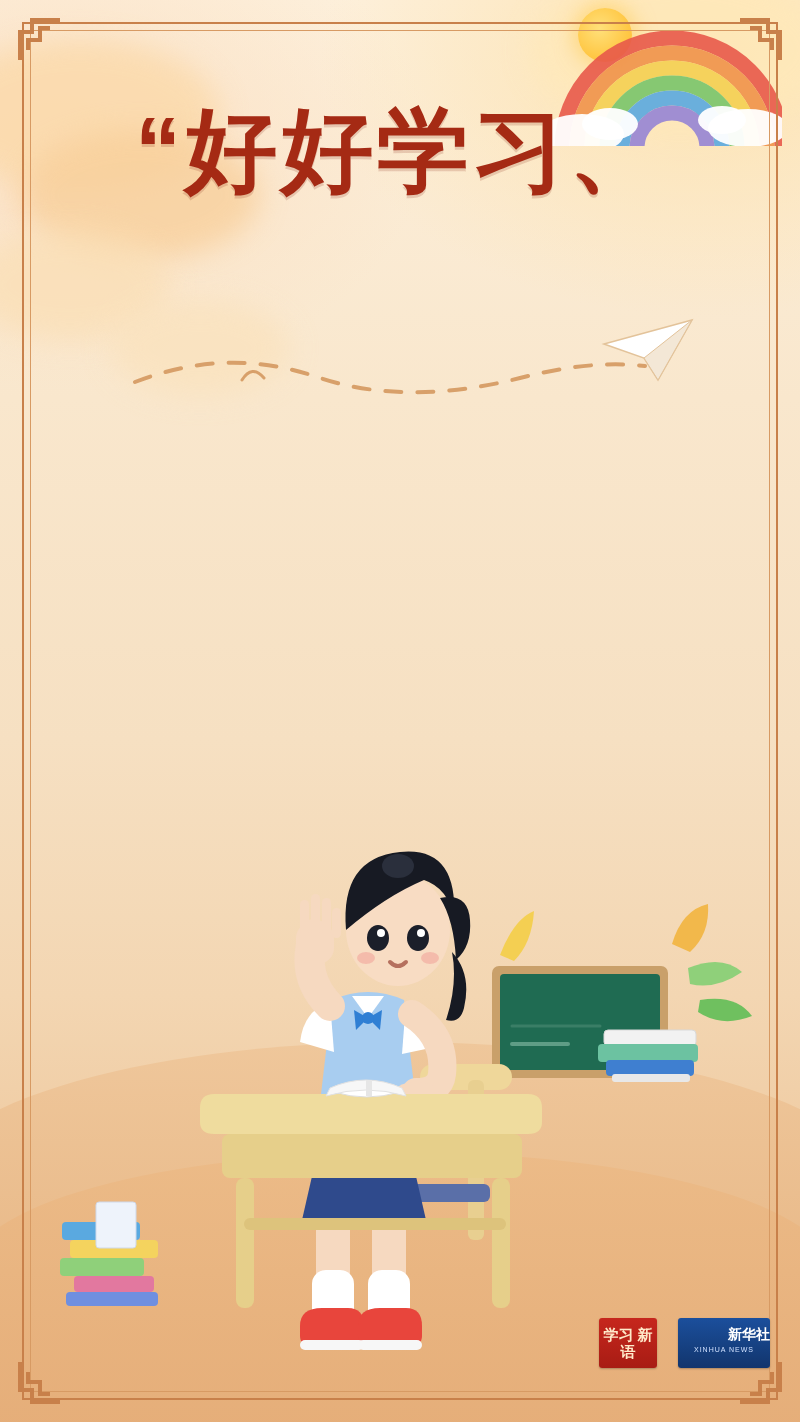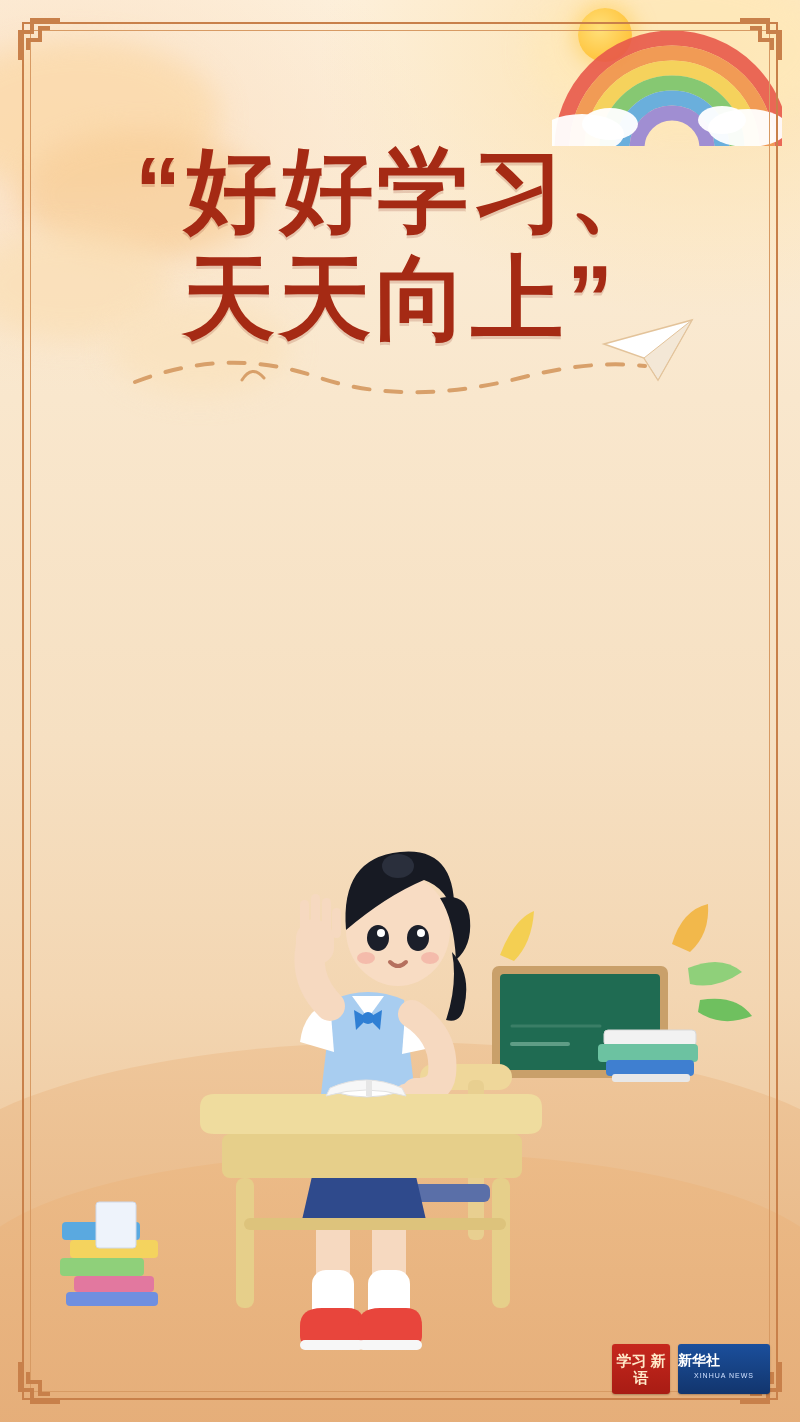--- a/index.html
+++ b/index.html
@@ -49,44 +49,44 @@
   .sun{position:absolute;right:168px;top:8px;width:54px;height:54px;border-radius:50%;background:radial-gradient(circle at 40% 38%,#ffe07a 0%,#ffc846 60%,#ffb733 100%);box-shadow:0 0 18px 6px rgba(255,205,90,.55);}
   .rainbow{position:absolute;right:18px;top:16px;width:230px;height:130px;overflow:hidden;}
 
   
   .headline{
     position:absolute;left:0;right:0;top:96px;text-align:center;
     font-family:"Liberation Sans","DejaVu Sans",sans-serif;
     color:#a52a14;font-weight:bold;letter-spacing:4px;
     text-shadow:0 3px 0 rgba(140,40,20,.18);
   }
-  .headline .l1{font-size:92px;line-height:108px;margin-top:40px;}
+  .headline .l1{font-size:92px;line-height:108px;}
   .headline .l2{font-size:92px;line-height:108px;}
 
   
   .wave{position:absolute;left:130px;top:352px;width:520px;height:50px;}
   .plane{position:absolute;right:110px;top:318px;width:90px;height:60px;}
 
   
   .body-text{
     position:absolute;left:80px;right:80px;top:440px;
     font-family:"Liberation Serif","DejaVu Serif",serif;
     font-size:37px;line-height:63px;color:#a83c10;text-align:justify;
     text-indent:74px;letter-spacing:1px;font-weight:600;
   }
 
   
   .scene{position:absolute;left:0;top:0;width:800px;height:1422px;pointer-events:none;}
 
   
-  .logos{position:absolute;right:30px;bottom:28px;display:flex;align-items:center;gap:8px;padding-left:36px;}
+  .logos{position:absolute;right:30px;bottom:54px;display:flex;align-items:center;gap:21px;padding-left:36px;}
   .logo-xx{width:58px;height:50px;background:linear-gradient(180deg,#c6271d,#a81c14);border-radius:3px;position:relative;box-shadow:0 1px 2px rgba(0,0,0,.25);}
   .logo-xx span{position:absolute;left:0;right:0;top:50%;transform:translateY(-50%);text-align:center;color:#ffe9c9;font-size:15px;font-weight:bold;font-family:"Liberation Sans",sans-serif;letter-spacing:0;line-height:17px;}
   .logo-xh{width:92px;height:50px;background:linear-gradient(180deg,#1b4f9c,#12356d);border-radius:3px;position:relative;box-shadow:0 1px 2px rgba(0,0,0,.25);}
-  .logo-xh .t1{position:absolute;left:0;right:0;top:8px;text-align:left;color:#fff;font-size:14px;font-weight:bold;font-family:"Liberation Sans",sans-serif;}
+  .logo-xh .t1{position:absolute;left:0;right:0;top:8px;text-align:right;color:#fff;font-size:14px;font-weight:bold;font-family:"Liberation Sans",sans-serif;}
   .logo-xh .t2{position:absolute;left:0;right:0;top:28px;text-align:center;color:#cfe0ff;font-size:7px;letter-spacing:1px;font-family:"Liberation Sans",sans-serif;}
 </style>
 </head>
 <body>
 
 <div id="poster">
 
   <div class="cloud c1"></div>
   <div class="cloud c2"></div>
   <div class="cloud c3"></div>
@@ -110,21 +110,20 @@
       </g>
       <ellipse cx="30" cy="118" rx="42" ry="20" fill="#fff" opacity=".95"></ellipse>
       <ellipse cx="58" cy="108" rx="28" ry="16" fill="#fff" opacity=".95"></ellipse>
       <ellipse cx="196" cy="112" rx="40" ry="19" fill="#fff" opacity=".95"></ellipse>
       <ellipse cx="170" cy="104" rx="24" ry="14" fill="#fff" opacity=".95"></ellipse>
     </svg>
   </div>
 
   <div class="headline">
     <div class="l1">“好好学习、</div>
-    <div class="l2">天天向上”</div>
   </div>
 
   <div class="wave">
     <svg width="520" height="50" viewBox="0 0 520 50">
       <path d="M5,30 C70,5 130,5 190,26 C250,46 320,44 390,26 C440,13 480,10 515,14" fill="none" stroke="#d8a06a" stroke-width="4" stroke-linecap="round" stroke-dasharray="16 16"></path>
       <path d="M112,28 q10,-16 22,-2" fill="none" stroke="#d8a06a" stroke-width="3" stroke-linecap="round"></path>
     </svg>
   </div>
 
   <div class="plane">

